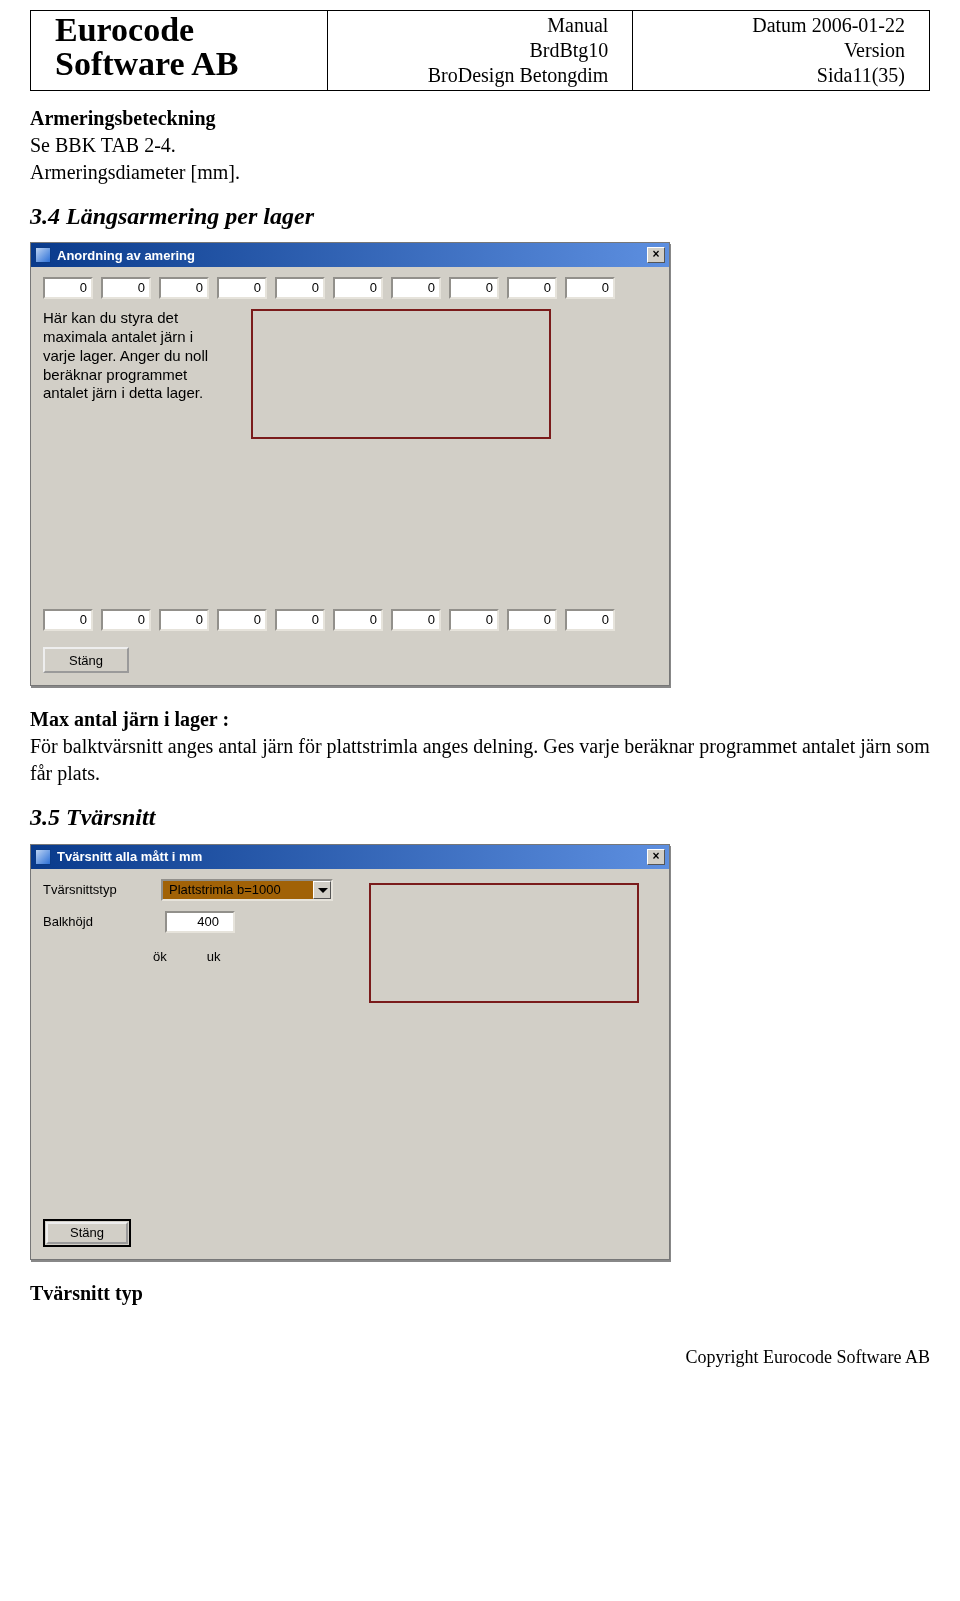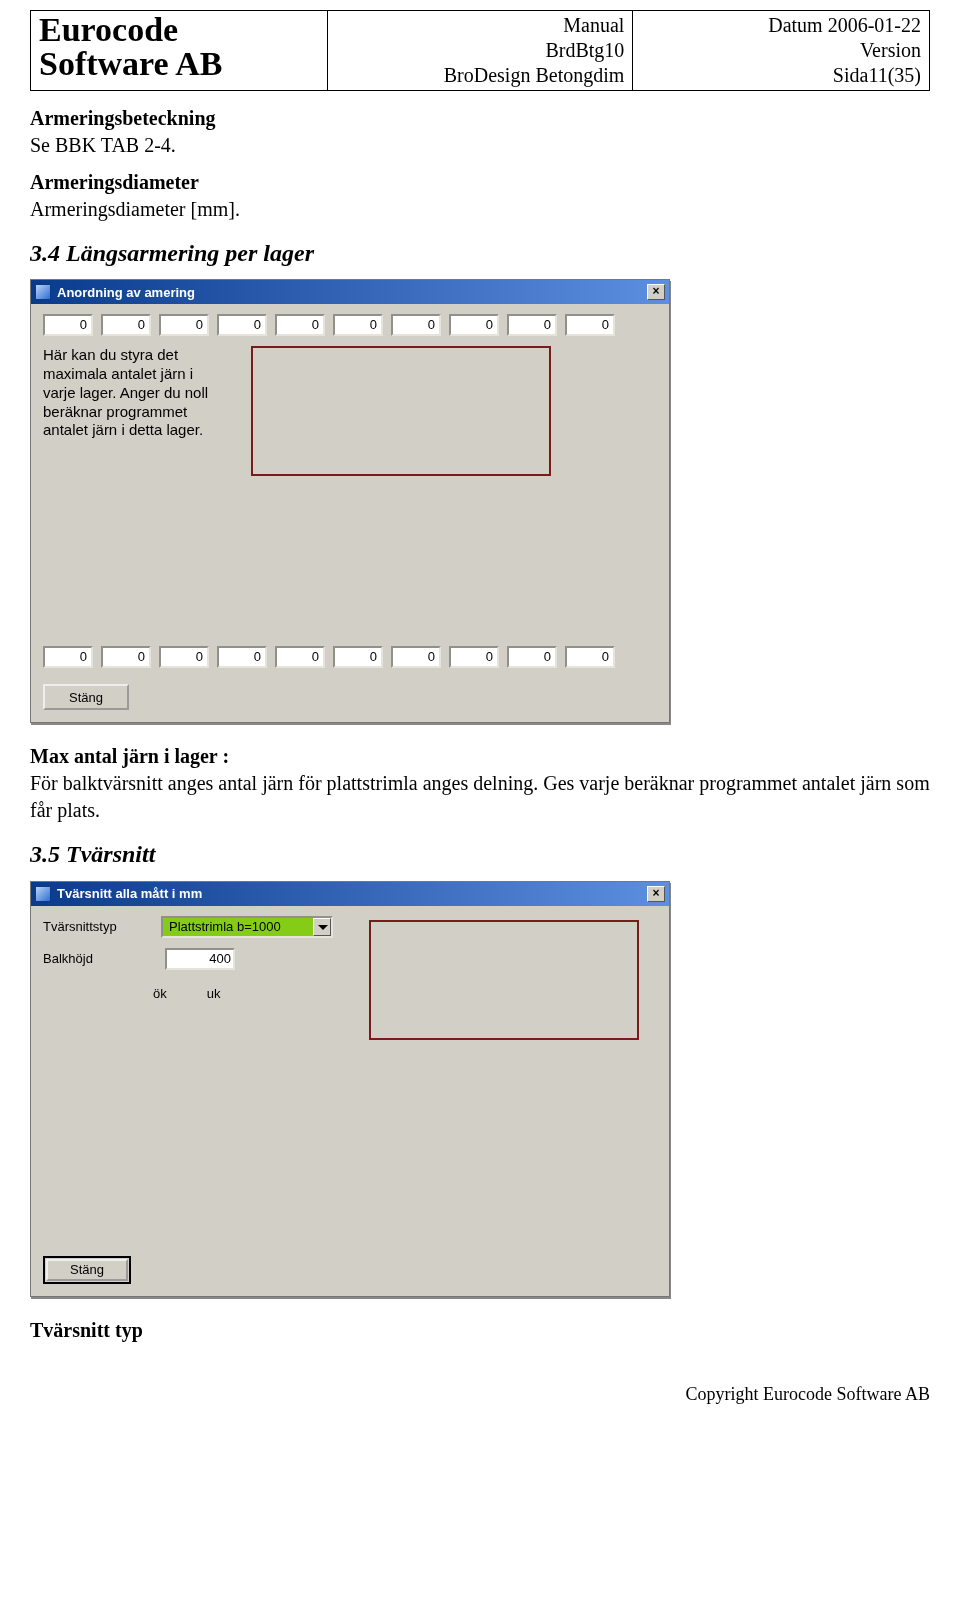--- a/index.html
+++ b/index.html
@@ -11,21 +11,21 @@
     padding: 10px 30px 40px 30px;
     color: #000;
   }
   .top-table {
     border-collapse: collapse;
     width: 100%;
     margin-bottom: 14px;
   }
   .top-table td {
     border: 1px solid #000;
-    padding: 2px 8px;
+    padding: 2px 24px;
     vertical-align: top;
   }
   .eu-title { font-size: 34px; font-weight: bold; line-height: 1.0; }
   .manual-col { text-align: right; font-size: 20px; line-height: 1.25; }
   .right-col { text-align: right; font-size: 20px; line-height: 1.25; }
 
   .body-text { font-size: 20px; line-height: 1.35; }
   .bold { font-weight: bold; }
   .section-h { font-style: italic; font-weight: bold; font-size: 24px; margin: 14px 0 10px 0; }
 
@@ -93,40 +93,40 @@
     font-family: "MS Sans Serif", Arial, sans-serif;
     font-size: 13px;
     padding: 0 12px;
   }
 
   
   .form-row { display:flex; align-items:center; gap:12px; margin-bottom:10px; }
   .form-row label { width:110px; font-size:13px; }
   .combo {
     display:flex; align-items:center;
-    background:#84cc16;
+    background:#a16207;
     border:2px inset #e6e3db;
     height:22px;
   }
   .combo .combo-text { padding:0 6px; font-size:13px; min-width:150px; }
   .combo .combo-btn {
     width:18px; height:18px;
     background:#d2cfc7;
     border:1px solid #fff; border-right-color:#555; border-bottom-color:#555;
     position:relative;
   }
   .combo .combo-btn::after{
     content:""; position:absolute; left:4px; top:6px;
     border-left:5px solid transparent;
     border-right:5px solid transparent;
     border-top:5px solid #000;
   }
   .num-input {
     width:70px; height:22px; background:#fff;
-    border:2px inset #e6e3db; text-align:right; padding:1px 2px;
+    border:2px inset #e6e3db; text-align:right; padding:1px 14px;
     font-size:13px;
   }
   .dlg2-layout { display:flex; gap:36px; align-items:flex-start; }
   .dlg2-left { width:290px; }
   .dlg2-canvas {
     width: 270px; height: 120px;
     border: 2px solid #7a1b1b;
     margin-top: 4px;
   }
   .ok-uk { display:flex; gap:40px; margin-left:110px; margin-top:16px; font-size:13px; }
@@ -163,21 +163,20 @@
       <div>Sida11(35)</div>
     </td>
   </tr>
 </tbody>
   </table>
 
 <div class="body-text">
   <div class="bold">Armeringsbeteckning</div>
   <div>Se BBK TAB 2-4.</div>
 
-  <div class="bold" style="margin-top:10px;">Armeringsdiameter</div>
   <div>Armeringsdiameter [mm].</div>
 
   <div class="section-h">3.4  Längsarmering per lager</div>
 </div>
 
 <div class="dialog">
   <div class="titlebar">
     <div class="tb-icon"></div>
     <span>Anordning av amering</span>
     <div class="tb-spacer"></div>

